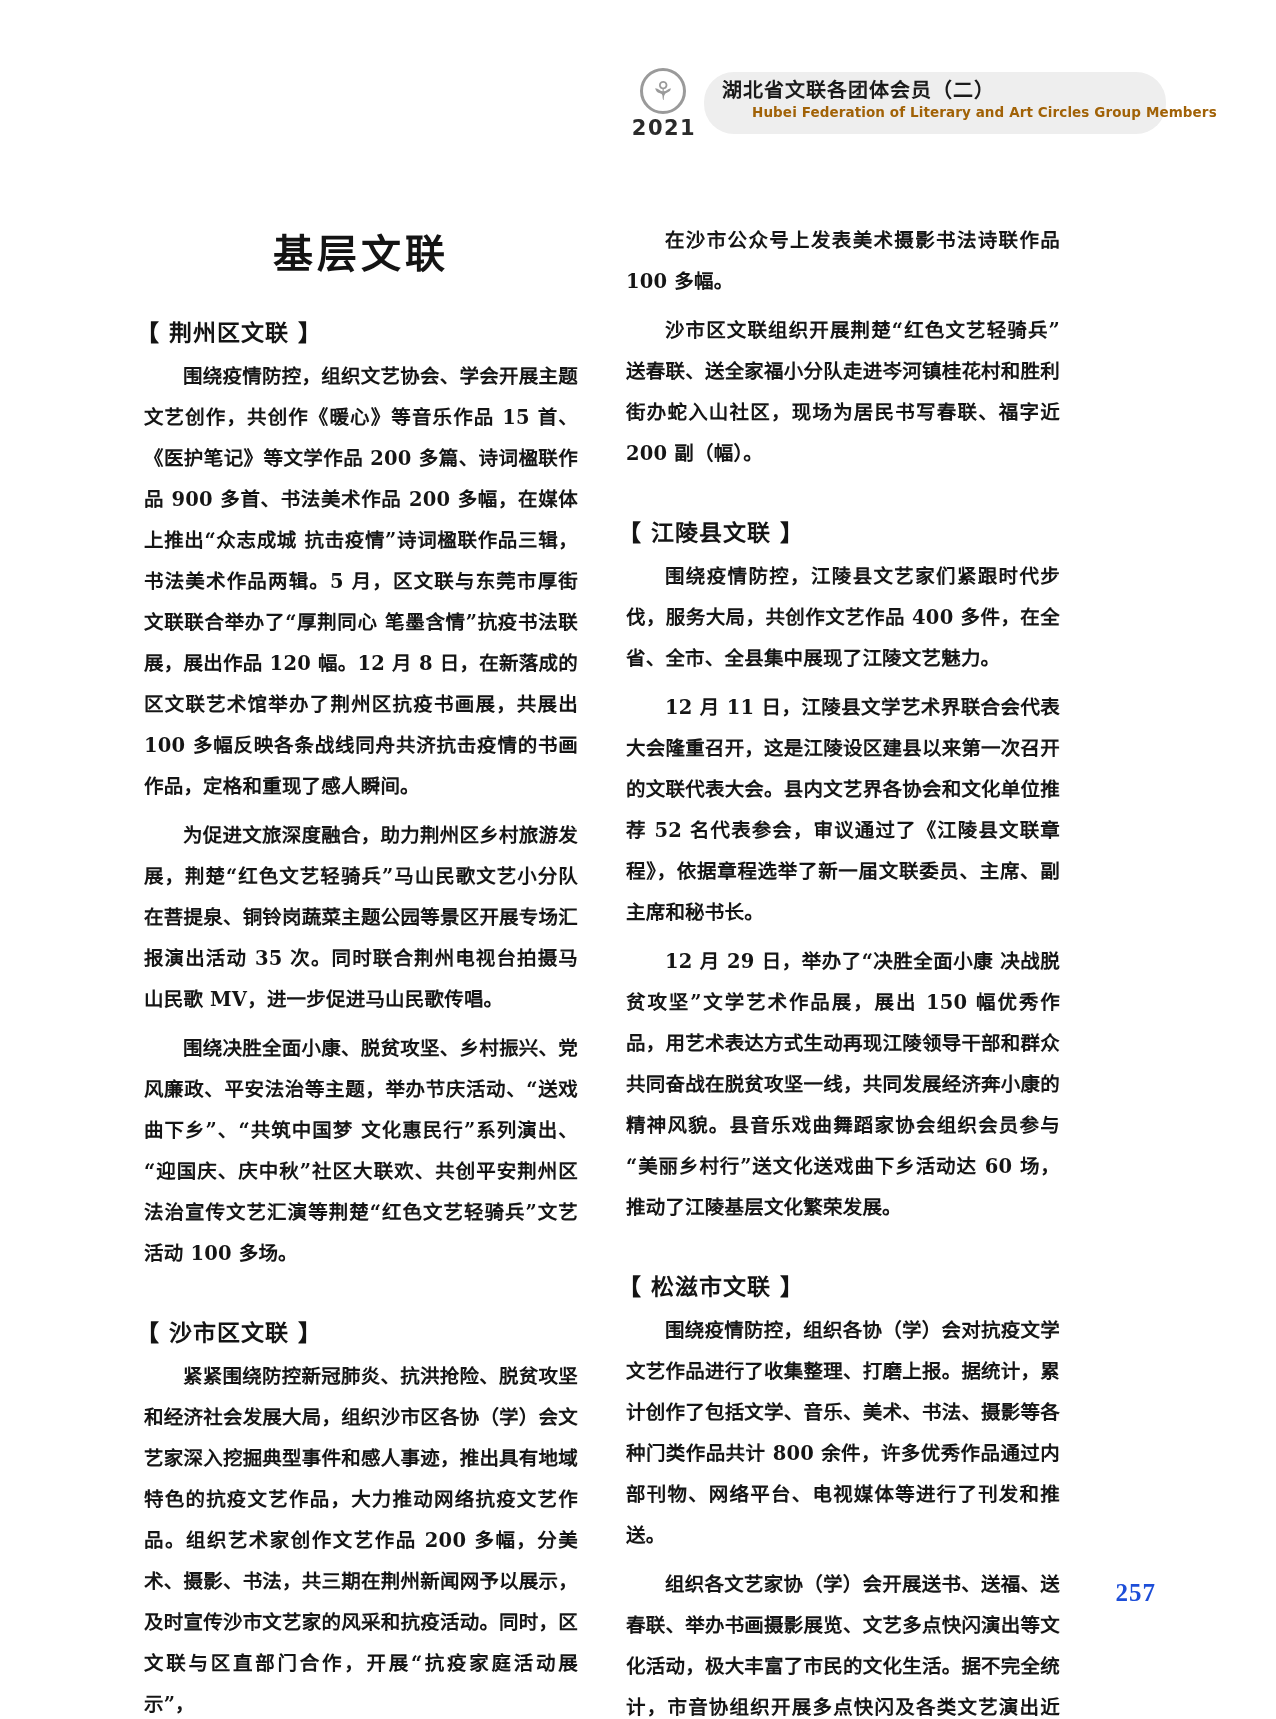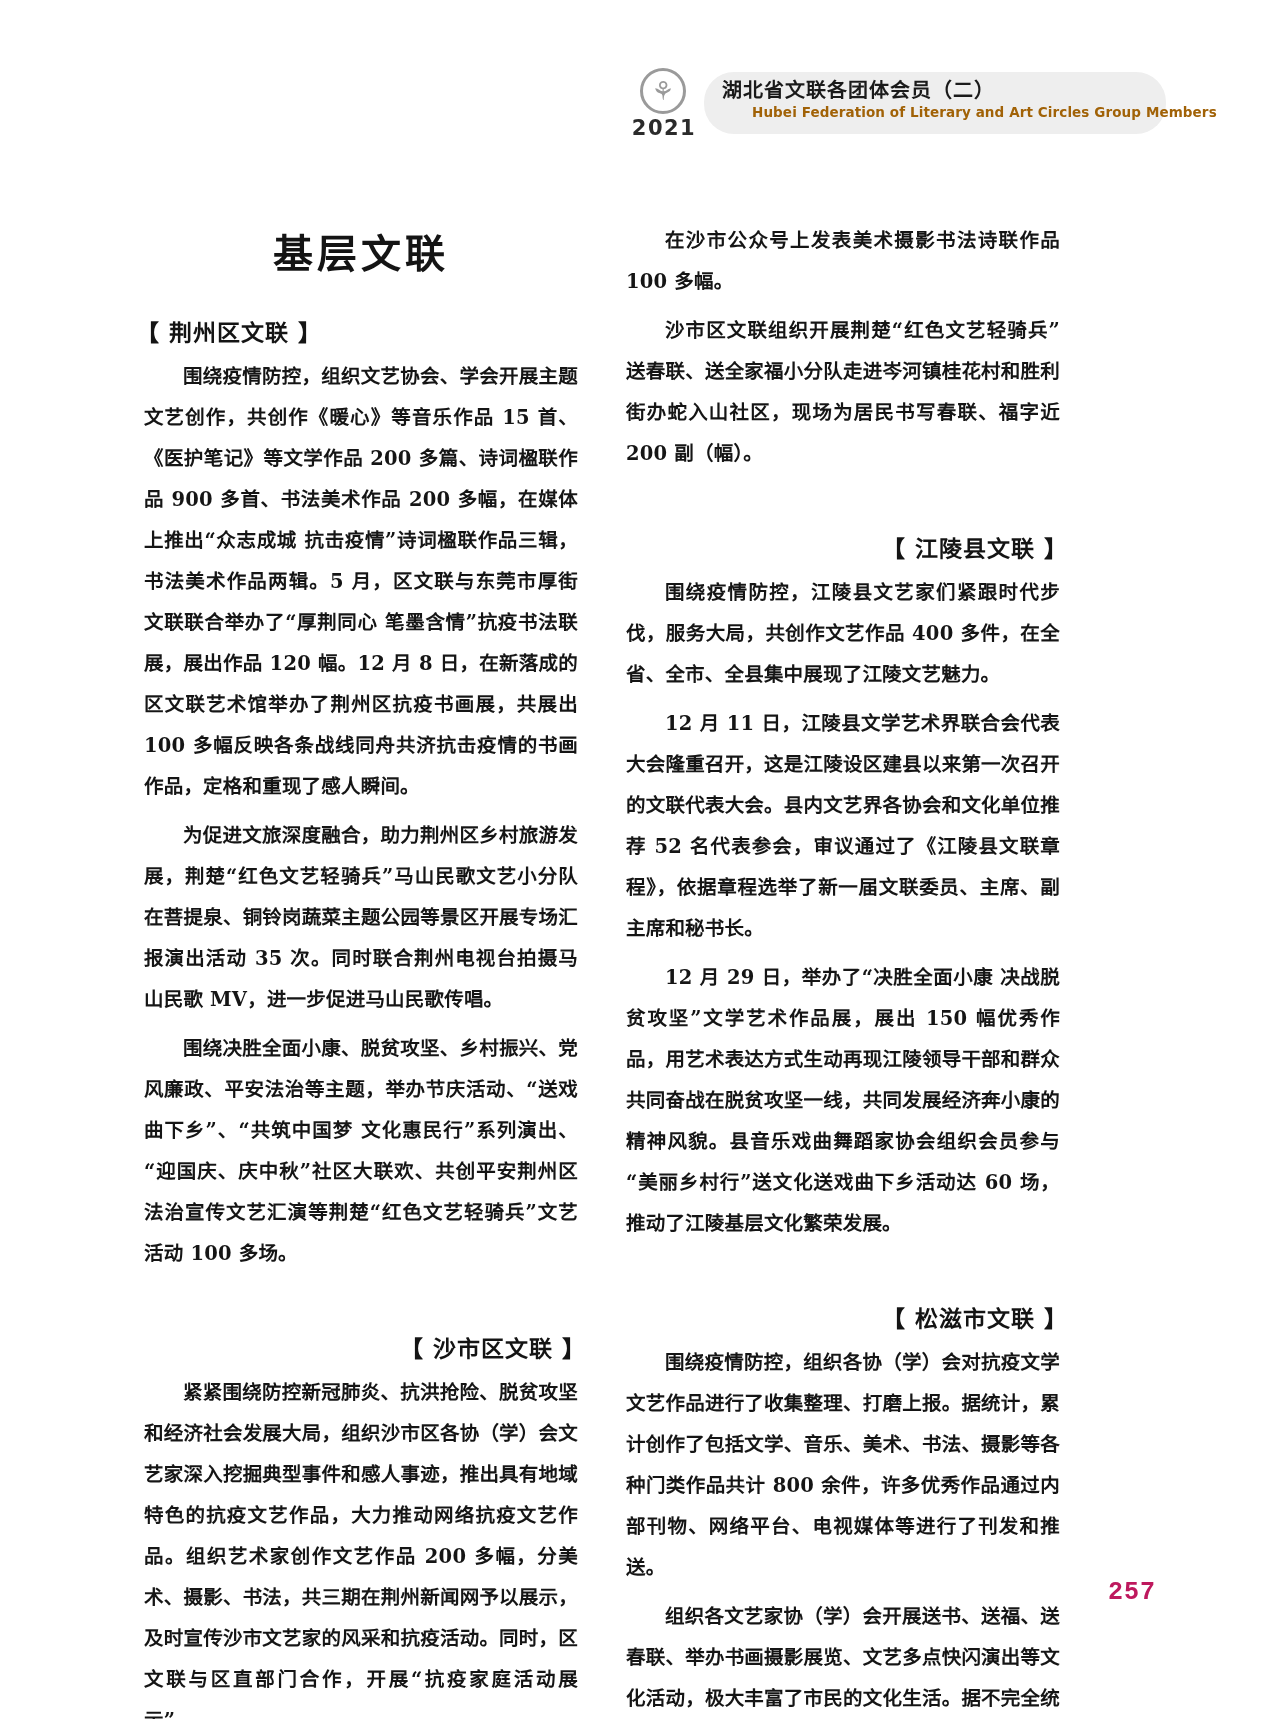--- a/index.html
+++ b/index.html
@@ -126,43 +126,43 @@
   }
 
   .sec-head {
     font-family: "DejaVu Sans", "Liberation Sans", sans-serif;
     font-weight: bold;
     font-size: 23px;
     letter-spacing: 1px;
     color: #141414;
     margin: 0 0 6px 0;
   }
-  .sec-head.spaced { margin-top: 56px; text-align: right; }
+  .sec-head.spaced { margin-top: 40px; }
 
   p.body {
     margin: 8px;
     font-family: "DejaVu Serif", "Liberation Serif", serif;
     font-weight: bold;
     font-size: 19.5px;
     line-height: 41px;
     text-align: justify;
     text-justify: inter-character;
     text-indent: 2em;
     color: #151515;
     letter-spacing: 0.2px;
   }
 
   .folio {
     position: absolute;
     right: 120px;
     bottom: 112px;
-    font-family: Liberation Mono, monospace;
+    font-family: Liberation Serif, serif;
     font-weight: bold;
     font-size: 25px;
-    color: #be185d;
+    color: #1d4ed8;
     letter-spacing: 1px;
   }
 </style>
 </head>
 <body>
 
 <div class="page">
 
   <div class="run-head">
     <div class="run-head-band"></div>

